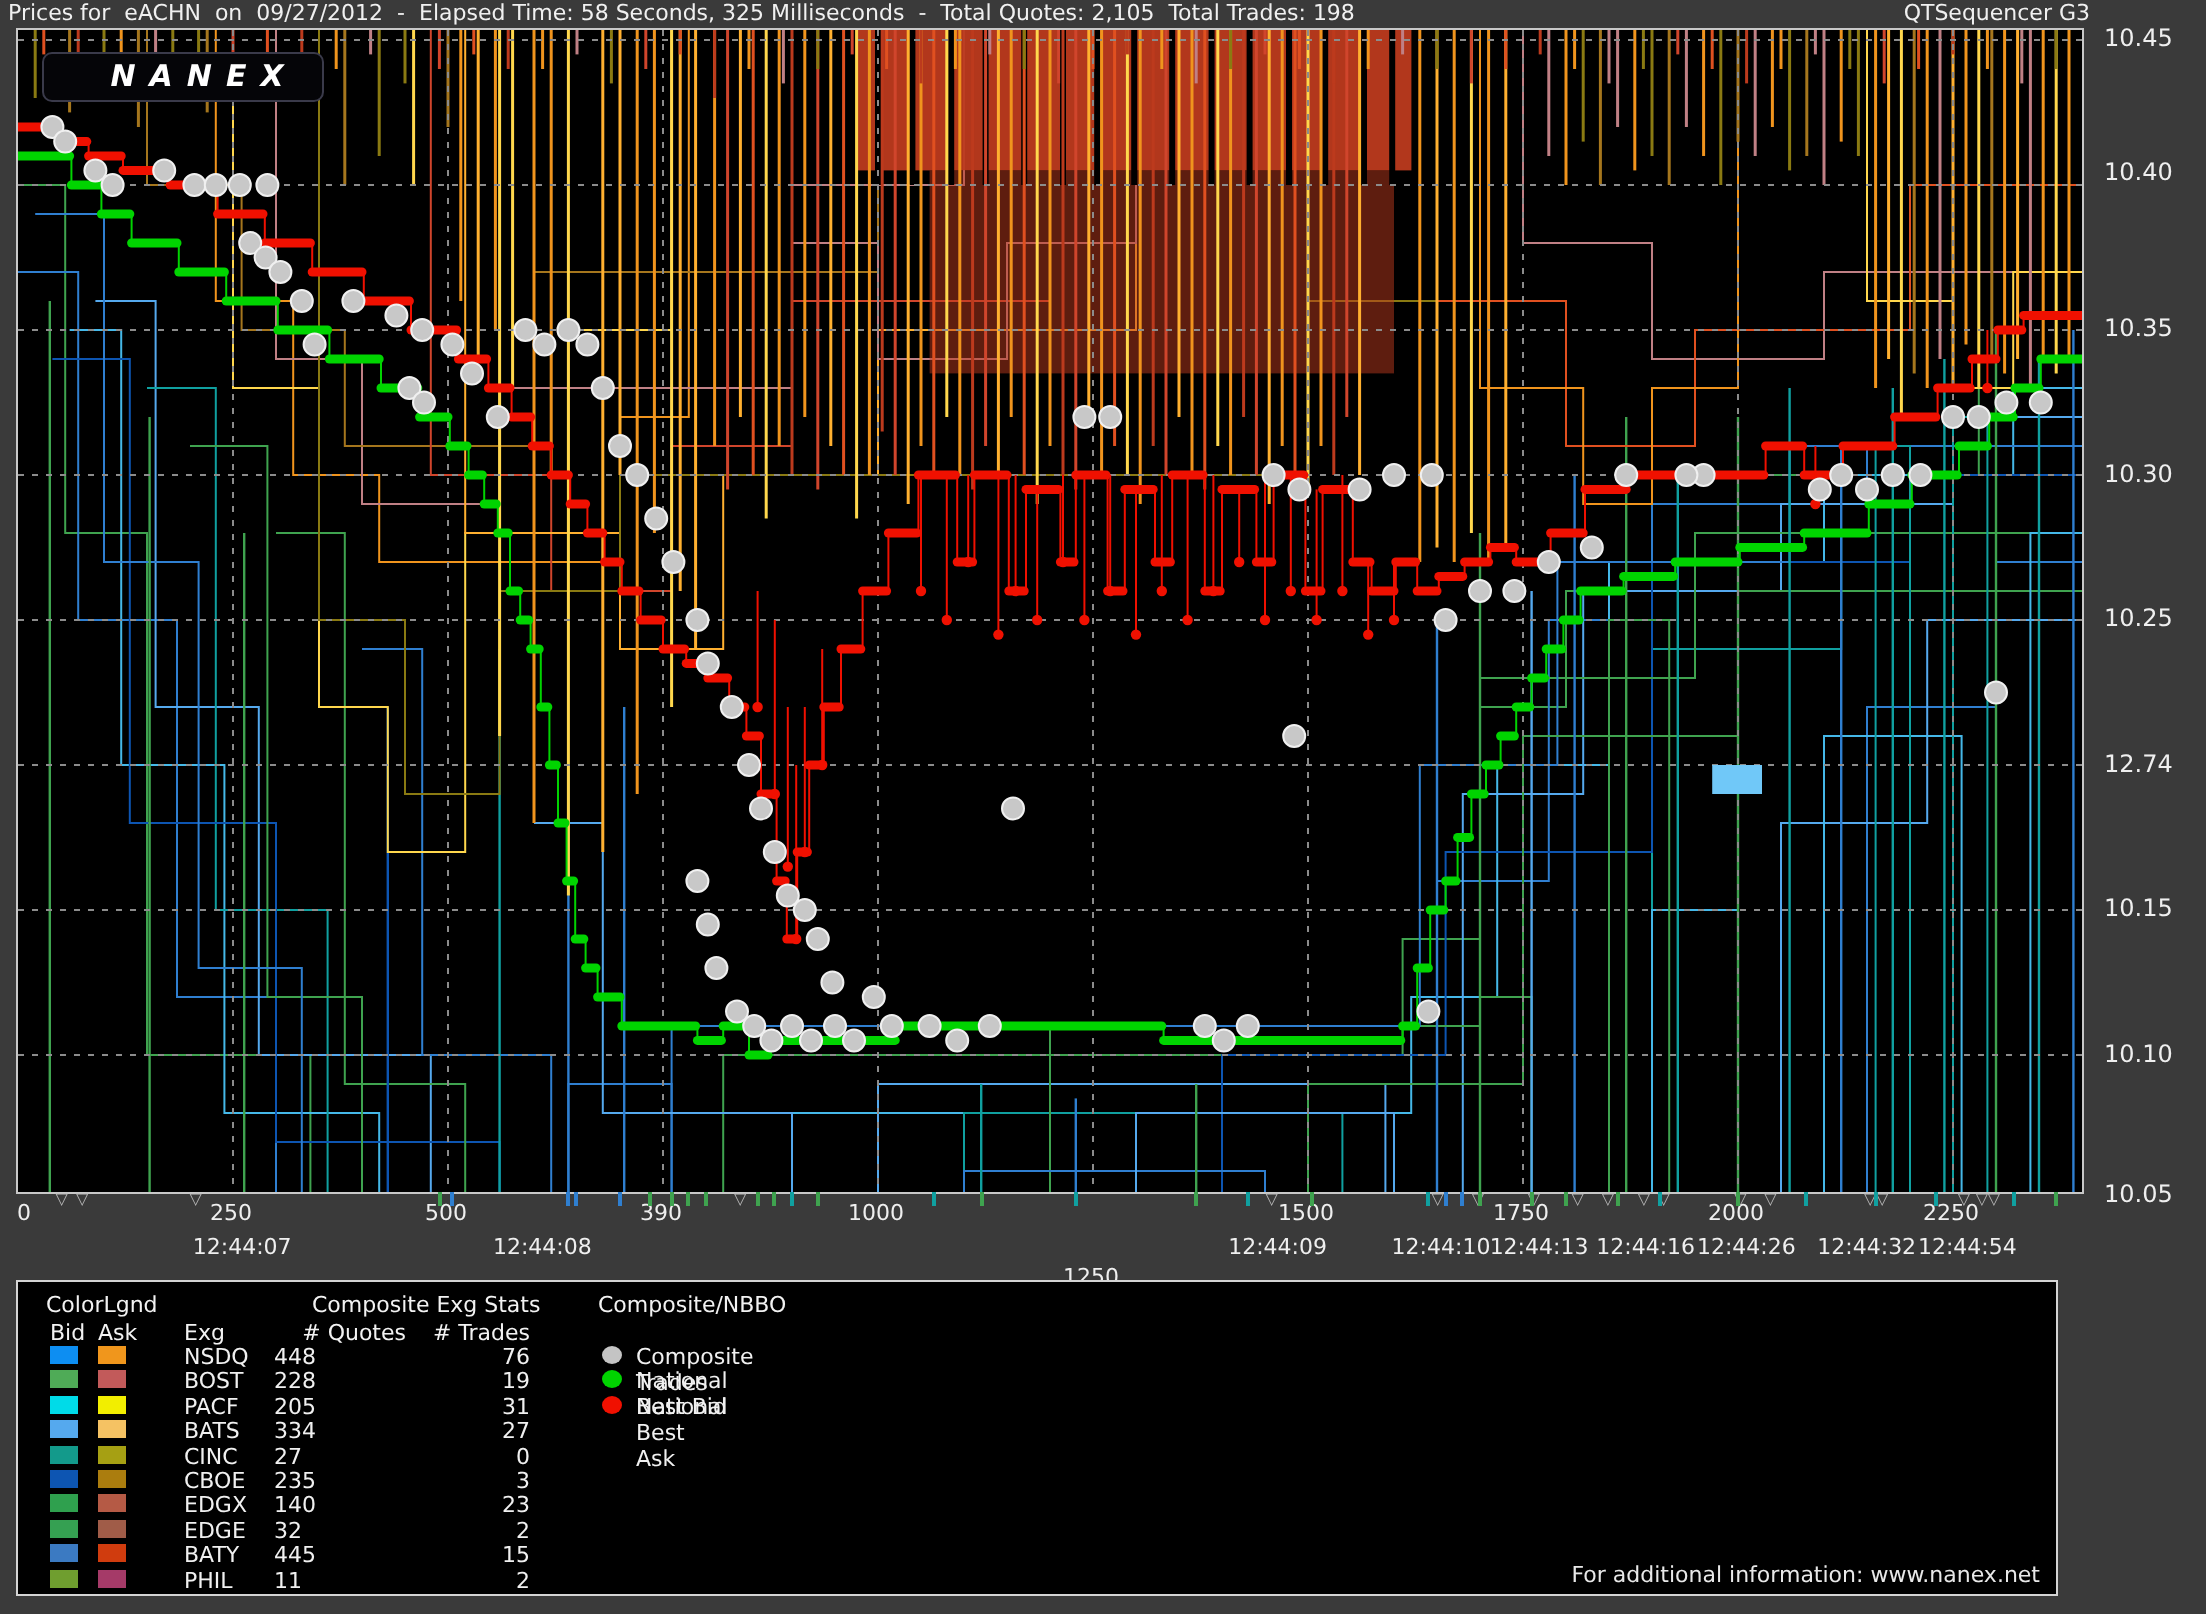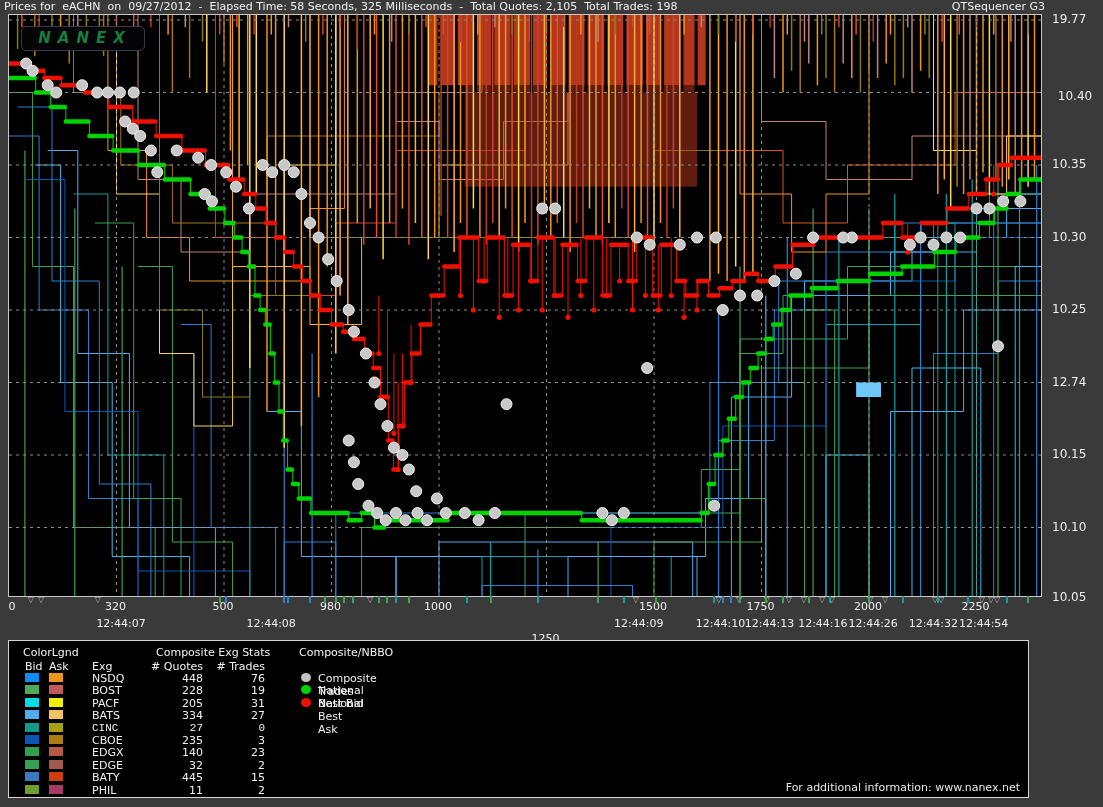--- a/index.html
+++ b/index.html
@@ -6,37 +6,37 @@
   body{width:1103px;height:807px;position:relative;overflow:hidden;
        font-family:"DejaVu Sans","Liberation Sans",sans-serif;color:#f0f0f0;}
   .titlebar{position:absolute;left:0;top:0;width:1103px;height:14px;font-size:11px;
             line-height:13px;white-space:pre;}
   .titlebar .tleft{position:absolute;left:4px;top:0;}
   .titlebar .tright{position:absolute;right:58px;top:0;}
   .chart-panel{position:absolute;left:8px;top:14px;width:1032px;height:581px;
                background:#000;border:1px solid #c8c8c8;box-sizing:content-box;}
   .chart-panel svg{display:block;}
   .nanex-logo{position:absolute;left:12px;top:11px;width:118px;height:23px;background:#050508;
-              border:1px solid #3a3a4a;border-radius:5px;color:#15803d;font-style:italic;
+              border:1px solid #3a3a4a;border-radius:5px;color:#ffffff;font-style:italic;
               font-weight:bold;font-size:15px;letter-spacing:7px;text-align:center;
-              line-height:22px;padding-left:4px;}
+              line-height:22px;padding-left:21px;}
   #y-axis{position:absolute;left:1046px;top:0;width:56px;height:620px;}
   .ylab{position:absolute;left:6px;width:46px;font-size:12px;color:#efefef;}
   #x-axis{position:absolute;left:8px;top:597px;width:1040px;height:44px;font-size:11px;}
   .xtick{position:absolute;top:3px;transform:translateX(-50%);color:#efefef;}
   .xtime{position:absolute;top:20px;transform:translateX(-50%);color:#efefef;}
   .xtri{position:absolute;top:-2px;transform:translateX(-50%);color:#b4b4b4;font-size:8px;}
   .xctick{position:absolute;top:-1px;width:2px;height:7px;}
   .legend-panel{position:absolute;left:8px;top:640px;width:1019px;height:156px;background:#000;
                 border:1px solid #d4d4d4;font-size:11px;}
   .lg-abs{position:absolute;white-space:nowrap;color:#f2f2f2;text-align:right;}
   .exg-row{position:absolute;left:0;width:100%;height:12px;}
   .sw{position:absolute;width:14px;height:9px;top:1px;}
   .exg-name{position:absolute;left:83px;top:0;}
-  .exg-q{position:absolute;left:128px;width:66px;top:0;text-align:right;}
+  .exg-q{position:absolute;left:128px;width:66px;top:0;}
   .exg-t{position:absolute;left:194px;width:62px;top:0;text-align:right;}
   .nbbo-item{position:absolute;left:290px;height:12px;}
   .nbbo-dot{position:absolute;left:2px;top:1px;width:10px;height:9px;border-radius:50%;}
   .nbbo-lab{position:absolute;left:19px;top:0;}
   .lg-footer{position:absolute;right:8px;bottom:3px;color:#e8e8e8;}
 </style>
 </head>
 <body>
 
 <div class="titlebar">
@@ -694,35 +694,35 @@
       <circle cx="980.4" cy="193.5" r="5.5" fill="#c8c8c8" stroke="#f0f0f0" stroke-width="1"></circle>
       <circle cx="994.2" cy="186.3" r="5.5" fill="#c8c8c8" stroke="#f0f0f0" stroke-width="1"></circle>
       <circle cx="1011.4" cy="186.3" r="5.5" fill="#c8c8c8" stroke="#f0f0f0" stroke-width="1"></circle>
       <circle cx="989.0" cy="331.2" r="5.5" fill="#c8c8c8" stroke="#f0f0f0" stroke-width="1"></circle>
       <circle cx="834.2" cy="222.5" r="5.5" fill="#c8c8c8" stroke="#f0f0f0" stroke-width="1"></circle>
     </svg>
   <div class="nanex-logo">NANEX</div>
 </div>
 
 <div id="y-axis">
-    <div class="ylab" style="top: 12px;">19.77</div>
-    <div class="ylab" style="top: 89px; text-align: center;">10.40</div>
+    <div class="ylab" style="top: 12px;">10.45</div>
+    <div class="ylab" style="top: 79px;">10.40</div>
     <div class="ylab" style="top: 157px;">10.35</div>
     <div class="ylab" style="top: 229.5px;">10.30</div>
     <div class="ylab" style="top: 302px;">10.25</div>
     <div class="ylab" style="top: 374.5px;">12.74</div>
     <div class="ylab" style="top: 447px;">10.15</div>
     <div class="ylab" style="top: 519.5px;">10.10</div>
     <div class="ylab" style="top: 590px;">10.05</div>
   </div>
 <div id="x-axis">
     <div class="xtick" style="left: 4px;">0</div>
-    <div class="xtick" style="left: 107.5px;">320</div>
+    <div class="xtick" style="left: 107.5px;">250</div>
     <div class="xtick" style="left: 215px;">500</div>
-    <div class="xtick" style="left: 322.5px;">980</div>
+    <div class="xtick" style="left: 322.5px;">390</div>
     <div class="xtick" style="left: 430px;">1000</div>
     <div class="xtick" style="left: 537.5px; margin-top: 32px;">1250</div>
     <div class="xtick" style="left: 645px;">1500</div>
     <div class="xtick" style="left: 752.5px;">1750</div>
     <div class="xtick" style="left: 860px;">2000</div>
     <div class="xtick" style="left: 967.5px;">2250</div>
     <div class="xtime" style="left: 113.09px;">12:44:07</div>
     <div class="xtime" style="left: 263.16px;">12:44:08</div>
     <div class="xtime" style="left: 630.81px;">12:44:09</div>
     <div class="xtime" style="left: 712.51px;">12:44:10</div>
@@ -816,21 +816,21 @@
         <span class="exg-q">205</span>
         <span class="exg-t">31</span>
       </div>
       <div class="exg-row" style="top: 68.2px;">
         <span class="sw" style="left:16px;background:#55a9ee"></span>
         <span class="sw" style="left:40px;background:#f5c263"></span>
         <span class="exg-name">BATS</span>
         <span class="exg-q">334</span>
         <span class="exg-t">27</span>
       </div>
-      <div class="exg-row" style="top: 80.6px; font-family: Liberation Mono, monospace;">
+      <div class="exg-row" style="top: 80.6px;">
         <span class="sw" style="left:16px;background:#139a8b"></span>
         <span class="sw" style="left:40px;background:#a6a013"></span>
         <span class="exg-name">CINC</span>
         <span class="exg-q">27</span>
         <span class="exg-t">0</span>
       </div>
       <div class="exg-row" style="top: 93px;">
         <span class="sw" style="left:16px;background:#0d55b2"></span>
         <span class="sw" style="left:40px;background:#ab7d0e"></span>
         <span class="exg-name">CBOE</span>

